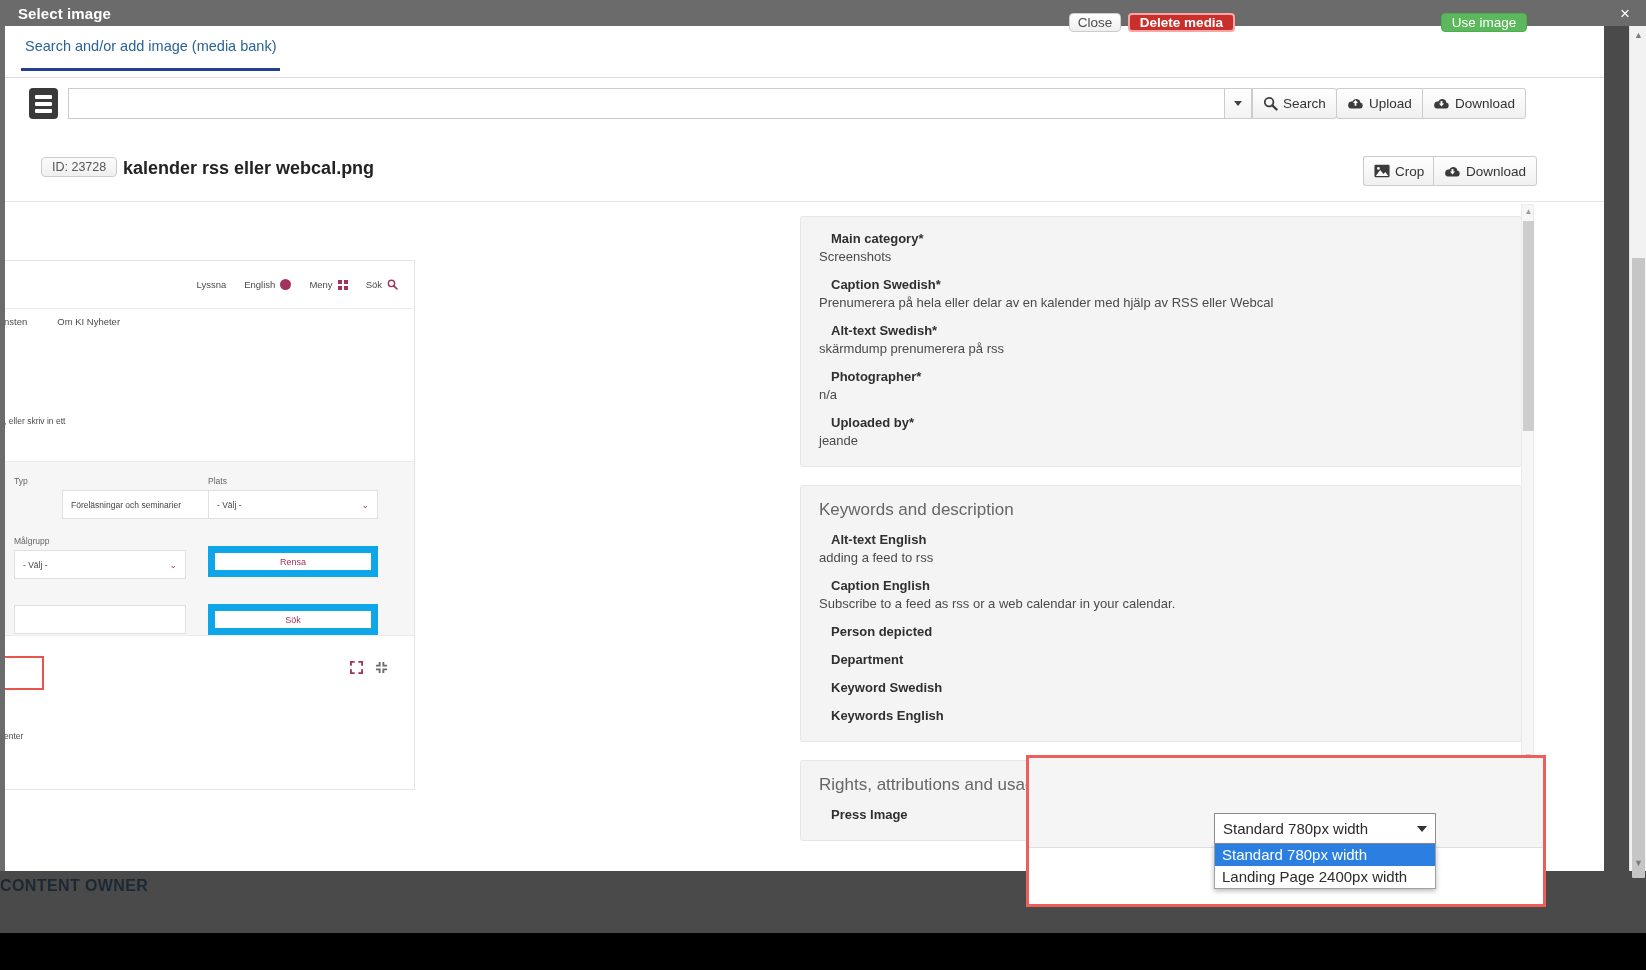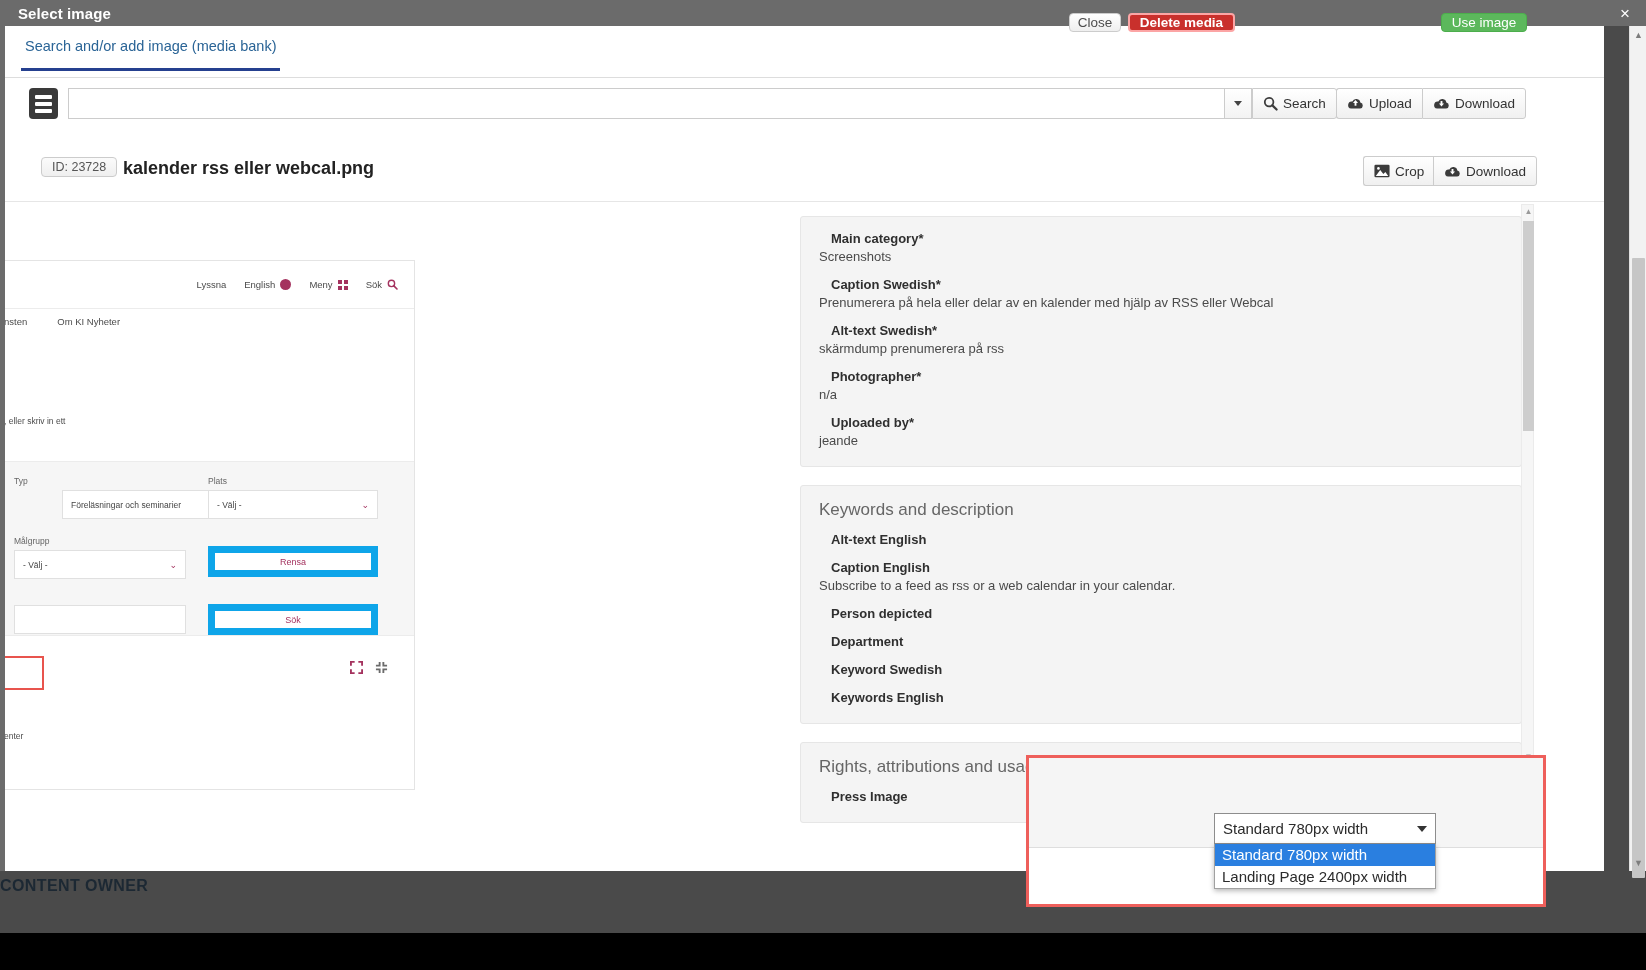--- a/index.html
+++ b/index.html
@@ -510,20 +510,21 @@
           <div class="fld-value">skärmdump prenumerera på rss</div>
           <div class="fld-label">Photographer*</div>
           <div class="fld-value">n/a</div>
           <div class="fld-label">Uploaded by*</div>
           <div class="fld-value">jeande</div>
         </div>
 
         <div class="card">
           <h3>Keywords and description</h3>
           <div class="fld-label">Alt-text English</div>
+          <div class="fld-value">adding a feed to rss</div>
           <div class="fld-label">Caption English</div>
           <div class="fld-value">Subscribe to a feed as rss or a web calendar in your calendar.</div>
           <div class="fld-label">Person depicted</div>
           <div class="fld-label">Department</div>
           <div class="fld-label">Keyword Swedish</div>
           <div class="fld-label">Keywords English</div>
         </div>
 
         <div class="card">
           <h3>Rights, attributions and usage</h3>

